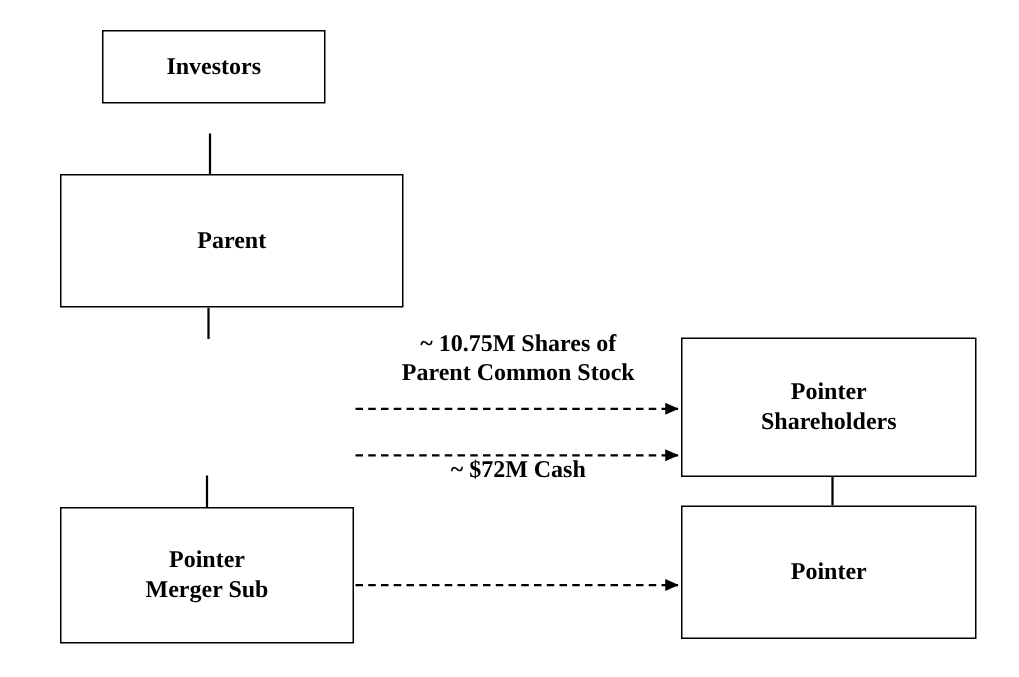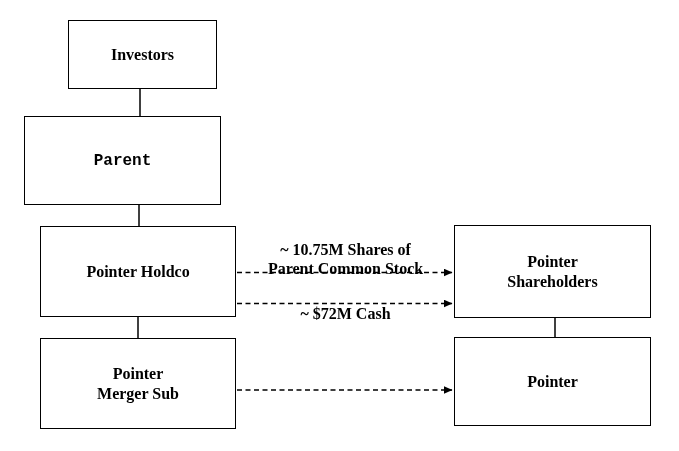--- a/index.html
+++ b/index.html
@@ -43,28 +43,28 @@
     position: absolute;
     left: 237px;
     width: 217px;
     text-align: center;
     font-weight: bold;
     font-size: 16px;
     line-height: 19px;
     white-space: pre-line;
   }
   
-  .box-investors            { left: 68px;  top: 20px;  width: 149px; height: 69px; }
-  .box-parent               { left: 24px;  top: 116px; width: 197px; height: 89px; font-family: Liberation Mono, monospace; }
+  .box-investors            { left: 68px;  top: 20px;  width: 149px; height: 49px; }
+  .box-parent               { left: 40px;  top: 116px; width: 229px; height: 89px; }
   .box-pointer-holdco       { left: 40px;  top: 226px; width: 196px; height: 91px; }
   .box-pointer-merger-sub   { left: 40px;  top: 338px; width: 196px; height: 91px; }
   .box-pointer-shareholders { left: 454px; top: 225px; width: 197px; height: 93px; }
   .box-pointer              { left: 454px; top: 337px; width: 197px; height: 89px; }
 
-  .label-shares { top: 240px; }
+  .label-shares { top: 220px; }
   .label-cash   { top: 304px; }
   .label-merger { top: 399px; }
 </style>
 </head>
 <body>
 
 <div class="canvas">
 
   <svg class="lines-svg" viewBox="0 0 679 451" aria-hidden="true">
     <defs>
@@ -84,23 +84,20 @@
   </svg>
 
   <div class="node box-investors">
     <span class="node-label">Investors</span>
   </div>
 
   <div class="node box-parent">
     <span class="node-label">Parent</span>
   </div>
 
-  <div class="node box-pointer-holdco">
-    <span class="node-label">Pointer Holdco</span>
-  </div>
 
   <div class="node box-pointer-merger-sub">
     <span class="node-label">Pointer
 Merger Sub</span>
   </div>
 
   <div class="node box-pointer-shareholders">
     <span class="node-label">Pointer
 Shareholders</span>
   </div>

